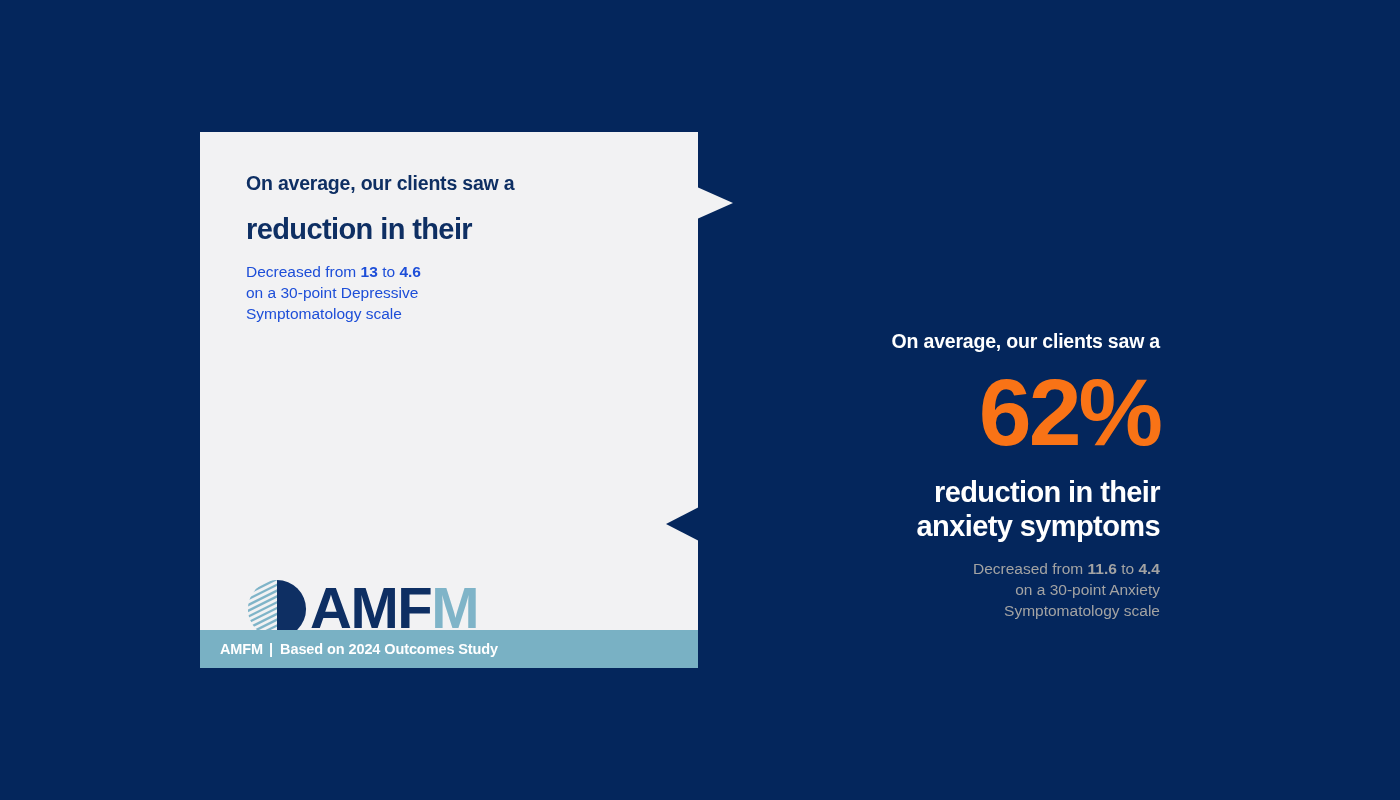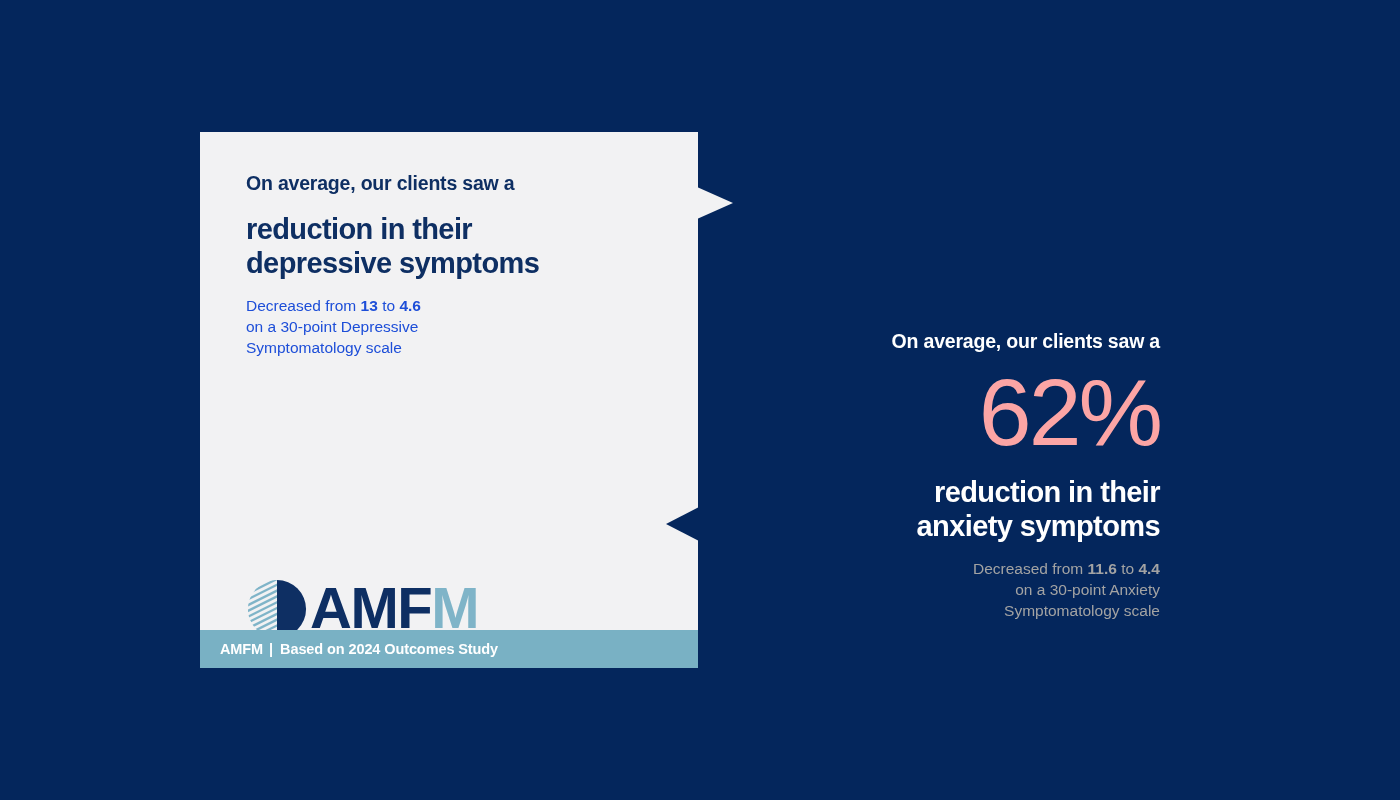--- a/index.html
+++ b/index.html
@@ -161,23 +161,23 @@
   }
   .r-eyebrow {
     color: #FFFFFF;
     font-size: 19.5px;
     font-weight: bold;
     letter-spacing: -0.2px;
     line-height: 1.2;
     margin: 0;
   }
   .r-bignum {
-    color: #fca5a5;
+    color: #f97316;
     font-size: 95px;
-    font-weight: normal;
+    font-weight: bold;
     letter-spacing: -3px;
     line-height: 1.0;
     margin: 12px 0 0 0;
     text-align: right;
   }
   .r-subhead {
     color: #FFFFFF;
     font-size: 29px;
     font-weight: bold;
     letter-spacing: -0.6px;
@@ -200,21 +200,20 @@
 
   <div class="card">
 
     <div class="card-body">
 
       <p class="eyebrow">On average, our clients saw a</p>
 
 
       <p class="subhead">
         <span>reduction in their</span><br>
-        <span>depressive symptoms</span>
       </p>
 
       <p class="detail">
         <span>Decreased from </span><b>13</b><span> to </span><b>4.6</b><br>
         <span>on a 30-point Depressive</span><br>
         <span>Symptomatology scale</span>
       </p>
 
     </div>
 

